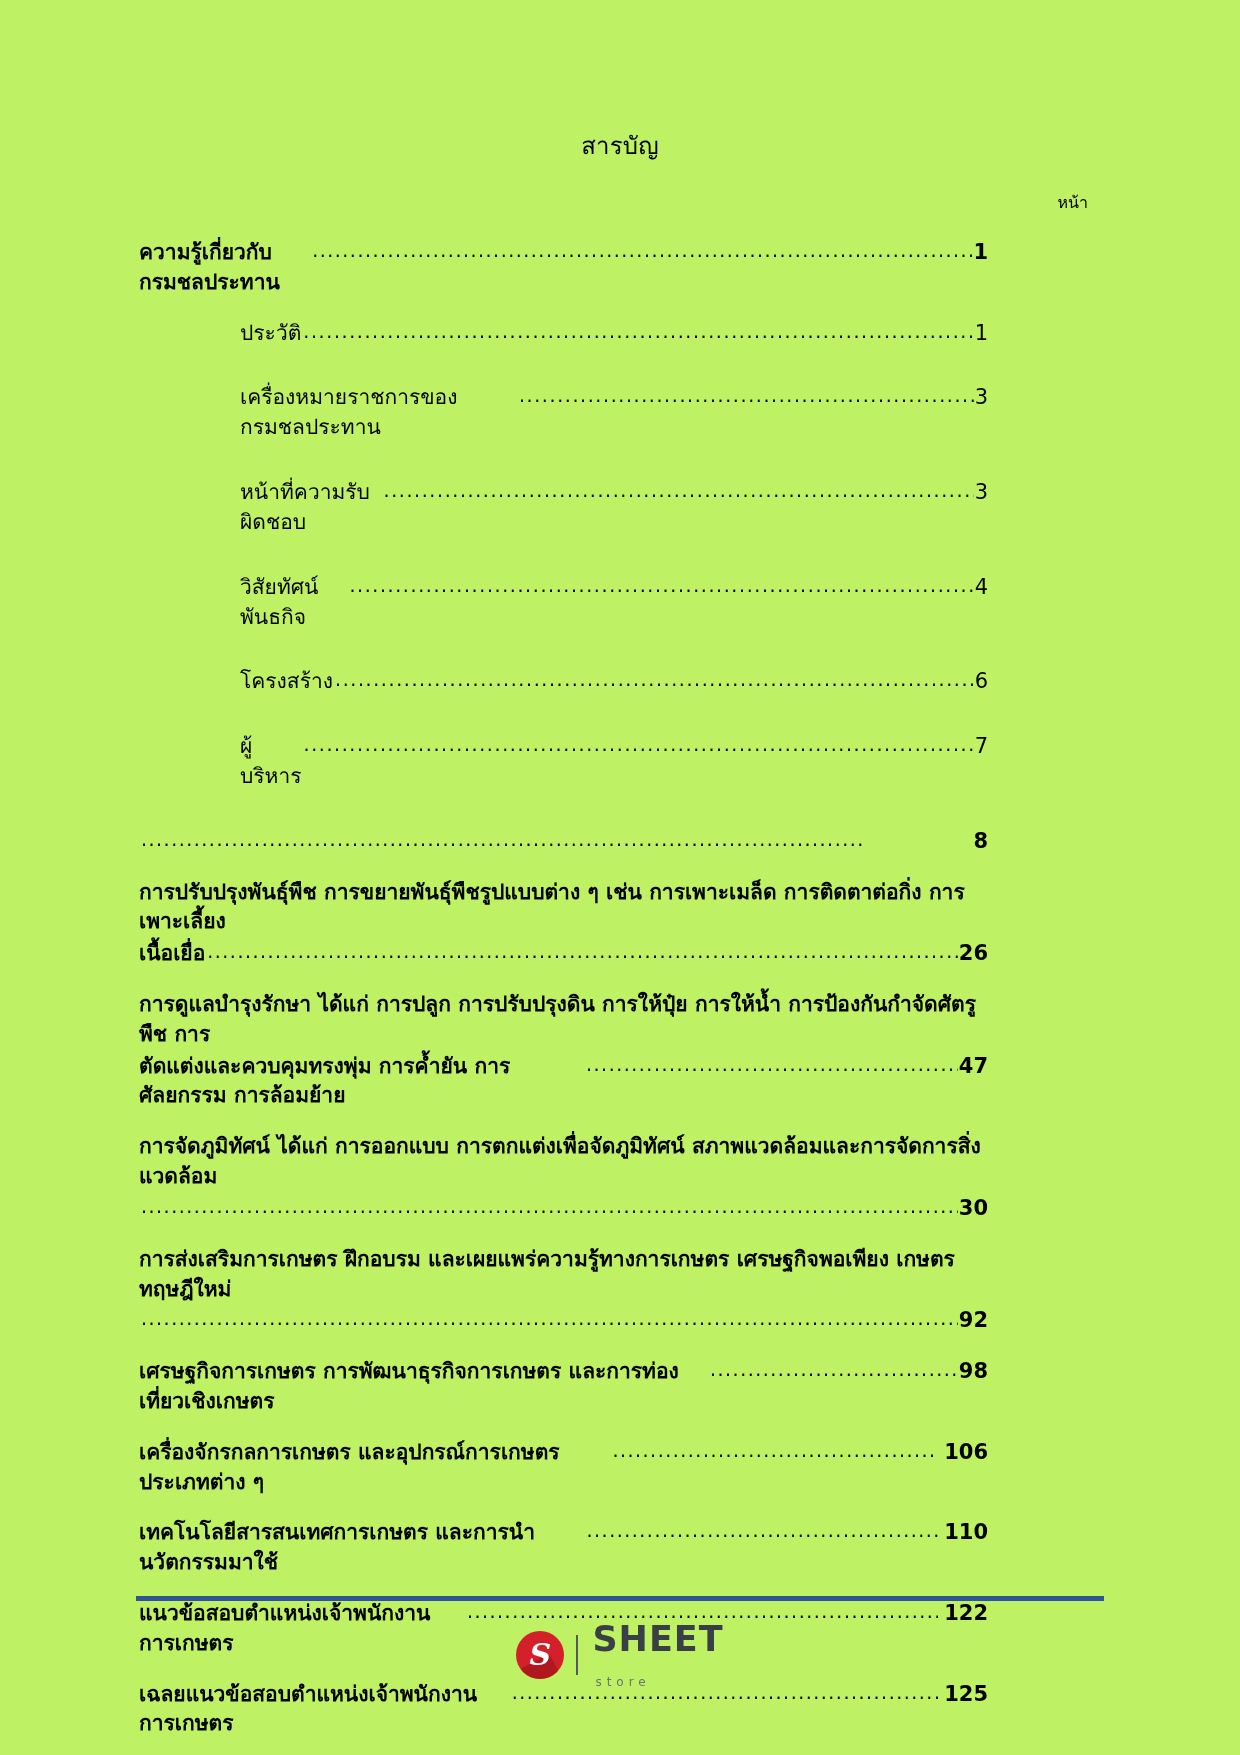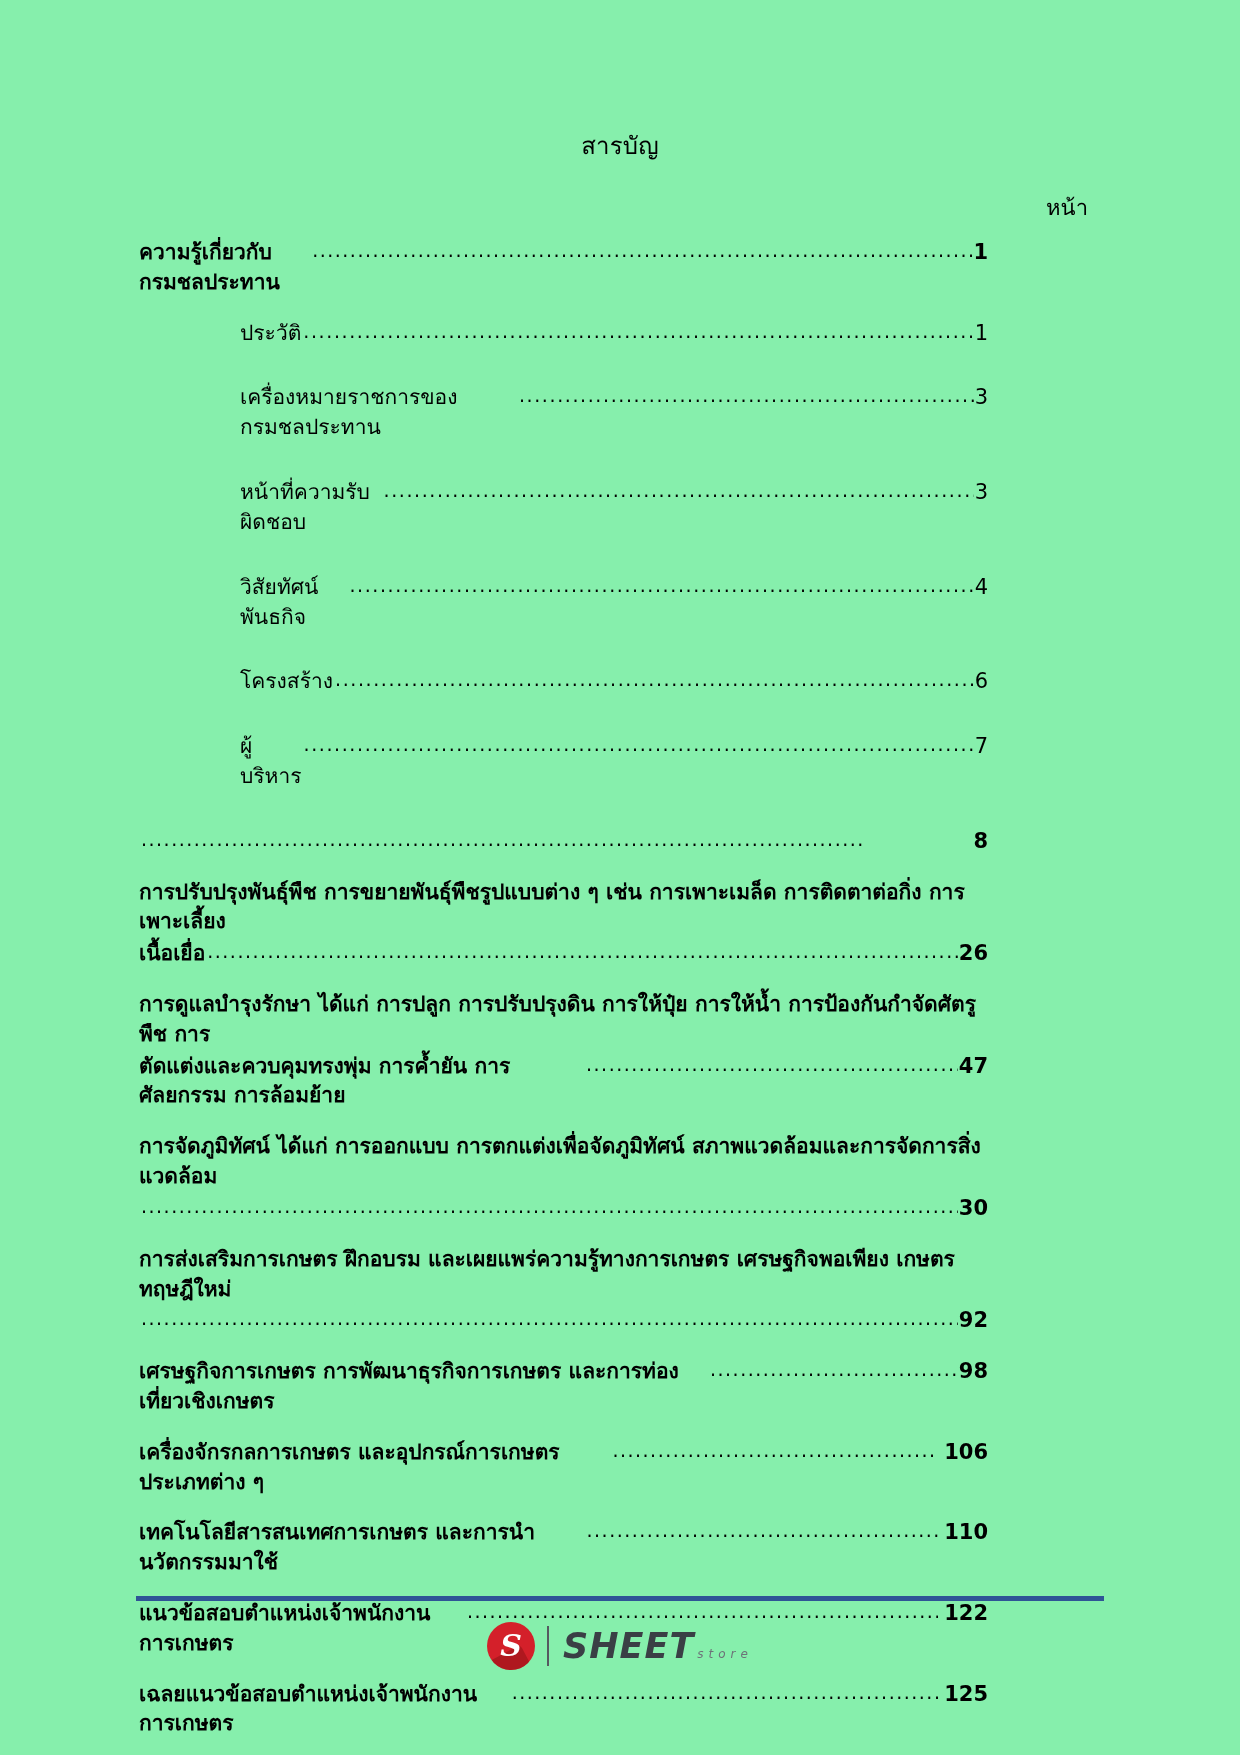--- a/index.html
+++ b/index.html
@@ -8,21 +8,21 @@
     background: #ffffff;
   }
   body {
     font-family: "DejaVu Sans", "Liberation Sans", sans-serif;
     color: #000000;
   }
   .page {
     position: relative;
     width: 1240px;
     height: 1755px;
-    background: #86efac;
+    background: #bef264;
     overflow: hidden;
     box-sizing: border-box;
   }
 
   
   .doc-title {
     position: absolute;
     top: 131px;
     left: 0;
     width: 1240px;
@@ -32,21 +32,21 @@
     letter-spacing: 0.2px;
   }
 
   
   .page-col-header {
     position: absolute;
     top: 190px;
     left: 0;
     width: 1088px;
     text-align: right;
-    font-size: 22px;
+    font-size: 16px;
   }
 
   
   .toc {
     position: absolute;
     top: 238px;
     left: 136px;
     width: 852px;
   }
 
@@ -168,23 +168,22 @@
     line-height: 1;
   }
   .logo-divider {
     width: 2px;
     height: 40px;
     background: #555a60;
     margin-right: 14px;
   }
   .logo-words {
     display: flex;
-    flex-direction: row;
+    flex-direction: column;
     justify-content: flex-end;
-    font-style: italic;
   }
   .logo-sheet {
     font-family: "DejaVu Sans", "Liberation Sans", sans-serif;
     font-weight: bold;
     font-size: 35px;
     letter-spacing: 1px;
     color: #3a3f45;
     line-height: 1;
   }
   .logo-store {

